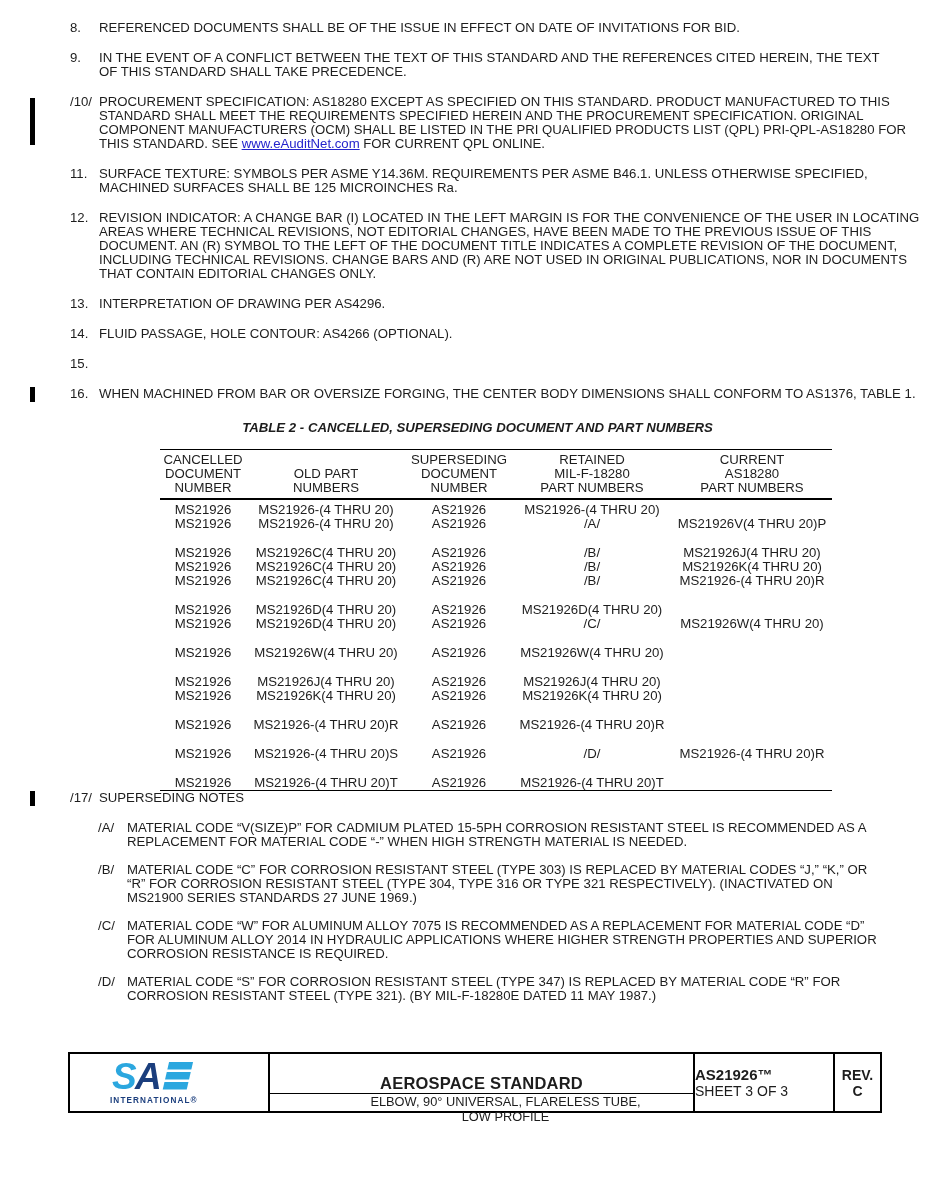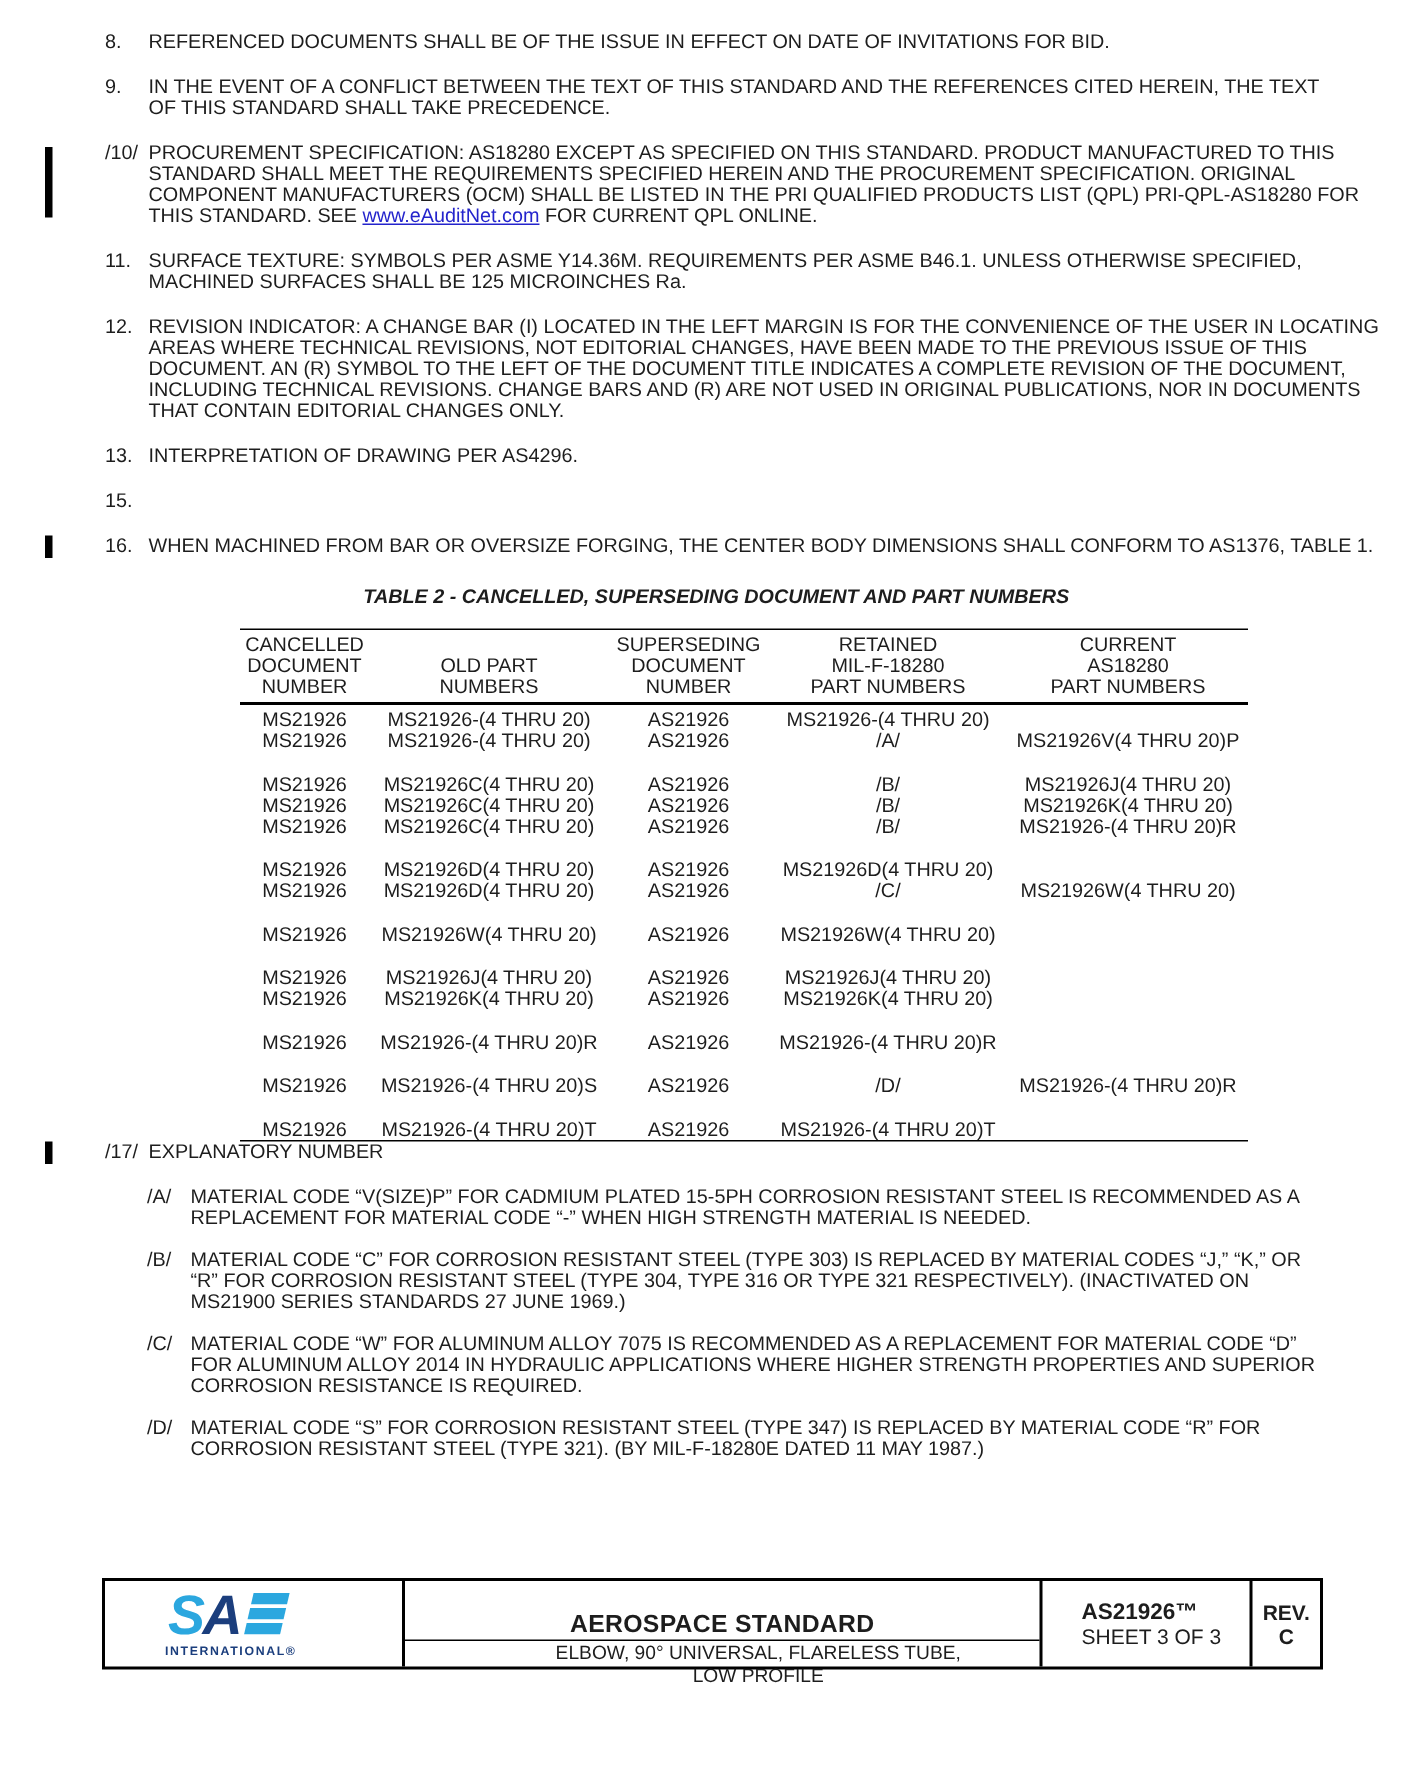--- a/index.html
+++ b/index.html
@@ -32,21 +32,21 @@
   .title-block{position:absolute;left:68px;top:1052px;width:814px;height:61px;display:flex;
                border:2px solid #000;box-sizing:border-box;background:#fff;}
   .tb-cell{box-sizing:border-box;height:100%;}
   .logo-cell{flex:0 0 200px;border-right:2px solid #000;display:flex;align-items:center;justify-content:center;}
   .title-cell{flex:0 0 425px;border-right:2px solid #000;display:flex;flex-direction:column;}
   .ts-top{height:21px;border-bottom:1.5px solid #000;display:flex;align-items:center;justify-content:center;
           font-weight:bold;font-size:16.5px;letter-spacing:.2px;margin-top:20px;}
   .ts-bottom{flex:1;display:flex;align-items:center;justify-content:center;font-size:12.8px;
           line-height:15px;text-align:center;white-space:pre-line;padding-left:48px;}
   .num-cell{flex:0 0 140px;border-right:2px solid #000;display:flex;flex-direction:column;justify-content:center;
-          padding-left:26px;}
+          padding-left:0;}
   .doc-num{font-weight:bold;font-size:15px;line-height:17px;}
   .sheet{font-size:14px;line-height:16px;}
   .rev-cell{flex:1;display:flex;flex-direction:column;justify-content:center;align-items:center;
           font-weight:bold;font-size:14px;line-height:16px;}
 </style>
 </head>
 <body>
 
 <div class="page">
 
@@ -77,20 +77,24 @@
         <span class="lab">12.</span>
         <div class="txt">REVISION INDICATOR: A CHANGE BAR (I) LOCATED IN THE LEFT MARGIN IS FOR THE CONVENIENCE OF THE USER IN LOCATING
 AREAS WHERE TECHNICAL REVISIONS, NOT EDITORIAL CHANGES, HAVE BEEN MADE TO THE PREVIOUS ISSUE OF THIS
 DOCUMENT. AN (R) SYMBOL TO THE LEFT OF THE DOCUMENT TITLE INDICATES A COMPLETE REVISION OF THE DOCUMENT,
 INCLUDING TECHNICAL REVISIONS. CHANGE BARS AND (R) ARE NOT USED IN ORIGINAL PUBLICATIONS, NOR IN DOCUMENTS
 THAT CONTAIN EDITORIAL CHANGES ONLY.</div>
       </div>
       <div class="item">
         <span class="lab">13.</span>
         <div class="txt">INTERPRETATION OF DRAWING PER AS4296.</div>
+      </div>
+      <div class="item">
+        <span class="lab">14.</span>
+        <div class="txt">FLUID PASSAGE, HOLE CONTOUR: AS4266 (OPTIONAL).</div>
       </div>
       <div class="item">
         <span class="lab">15.</span>
       </div>
       <div class="item">
         <span class="change-bar bar-line"></span>
         <span class="lab">16.</span>
         <div class="txt">WHEN MACHINED FROM BAR OR OVERSIZE FORGING, THE CENTER BODY DIMENSIONS SHALL CONFORM TO AS1376, TABLE 1.</div>
       </div>
     </section>
@@ -236,21 +240,21 @@
           <td>MS21926-(4 THRU 20)T</td>
           <td></td>
         </tr>
       </tbody>
   </table>
 
   <section class="notes" id="notes-container">
       <div class="item">
         <span class="change-bar bar-line"></span>
         <span class="lab">/17/</span>
-        <div class="txt">EXPLANATORY NUMBER</div>
+        <div class="txt">SUPERSEDING NOTES</div>
       </div>
       <div class="item note">
         <span class="lab">/A/</span>
         <div class="txt">MATERIAL CODE “V(SIZE)P” FOR CADMIUM PLATED 15-5PH CORROSION RESISTANT STEEL IS RECOMMENDED AS A
 REPLACEMENT FOR MATERIAL CODE “-” WHEN HIGH STRENGTH MATERIAL IS NEEDED.</div>
       </div>
       <div class="item note">
         <span class="lab">/B/</span>
         <div class="txt">MATERIAL CODE “C” FOR CORROSION RESISTANT STEEL (TYPE 303) IS REPLACED BY MATERIAL CODES “J,” “K,” OR
 “R” FOR CORROSION RESISTANT STEEL (TYPE 304, TYPE 316 OR TYPE 321 RESPECTIVELY). (INACTIVATED ON

